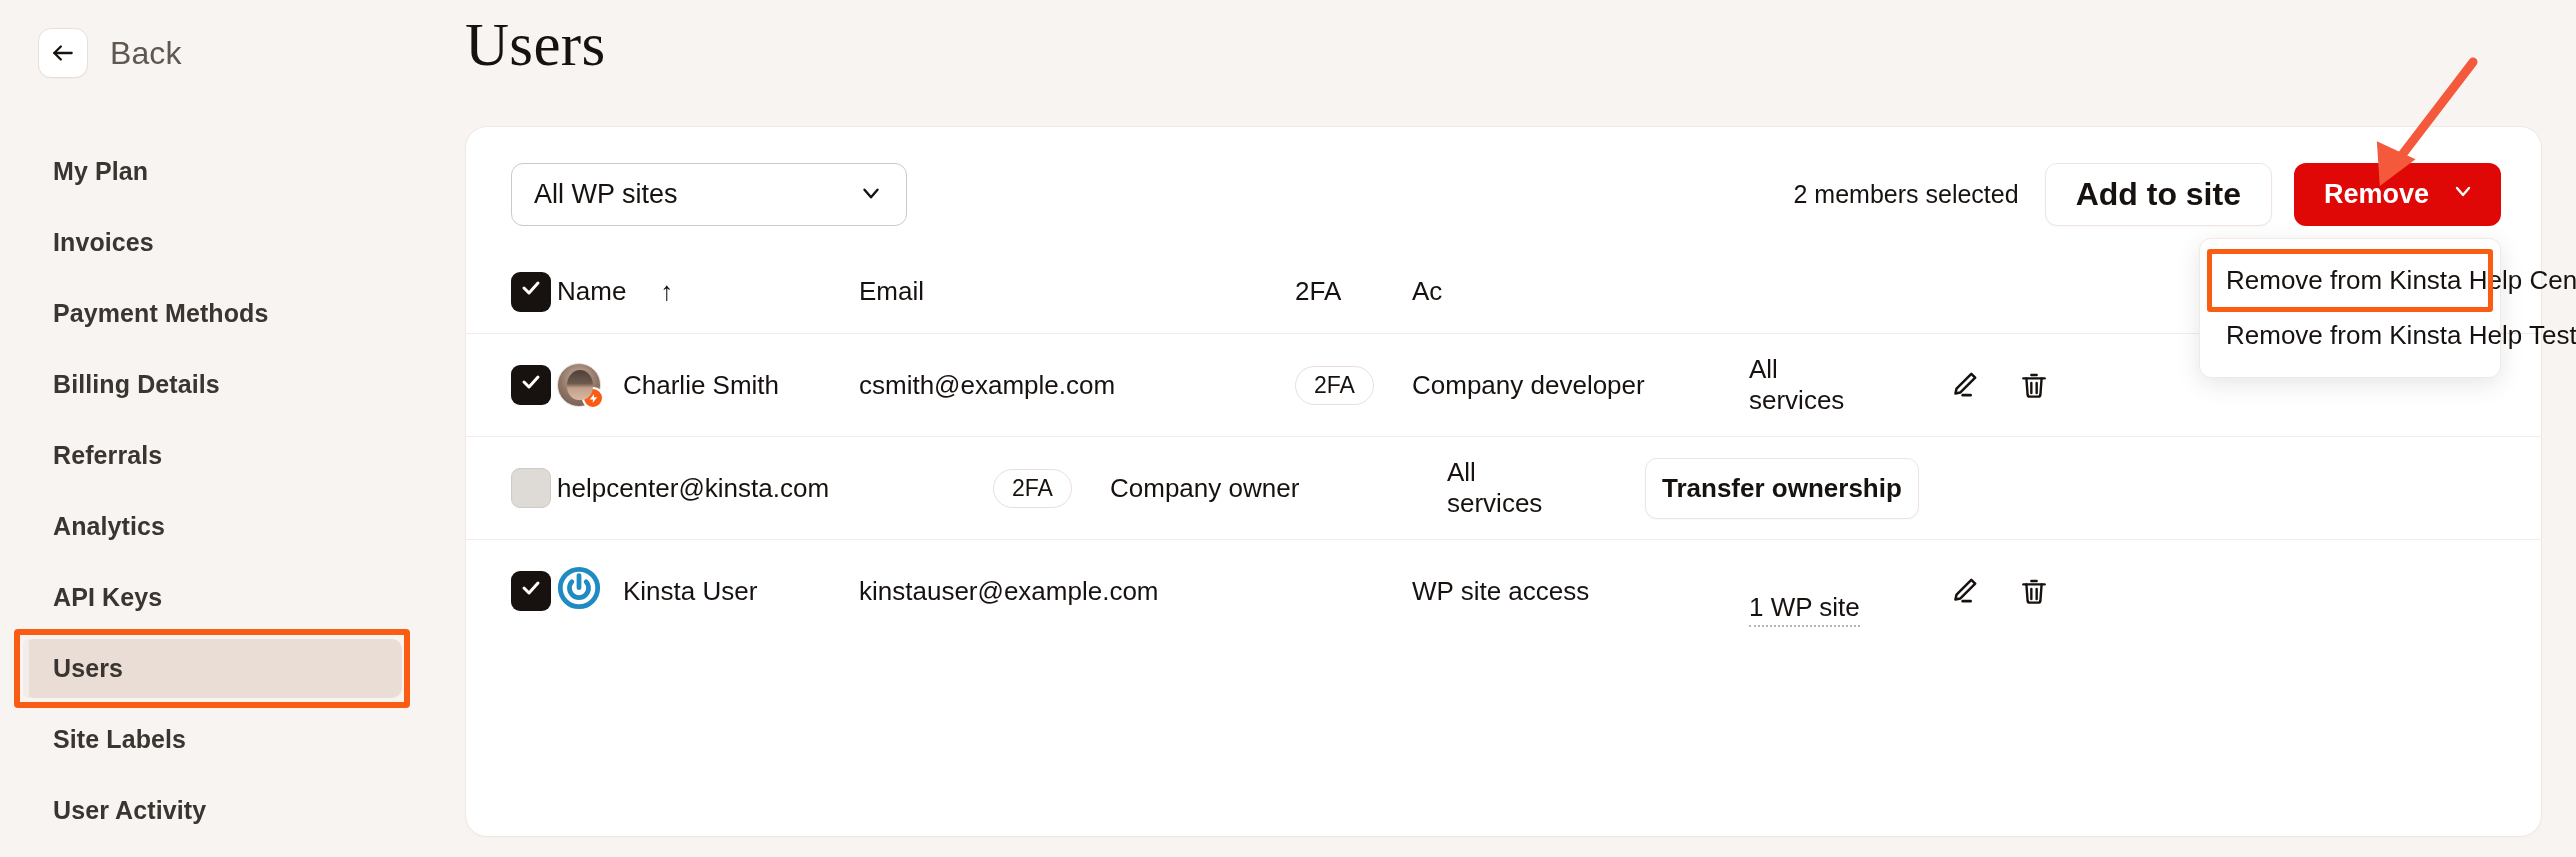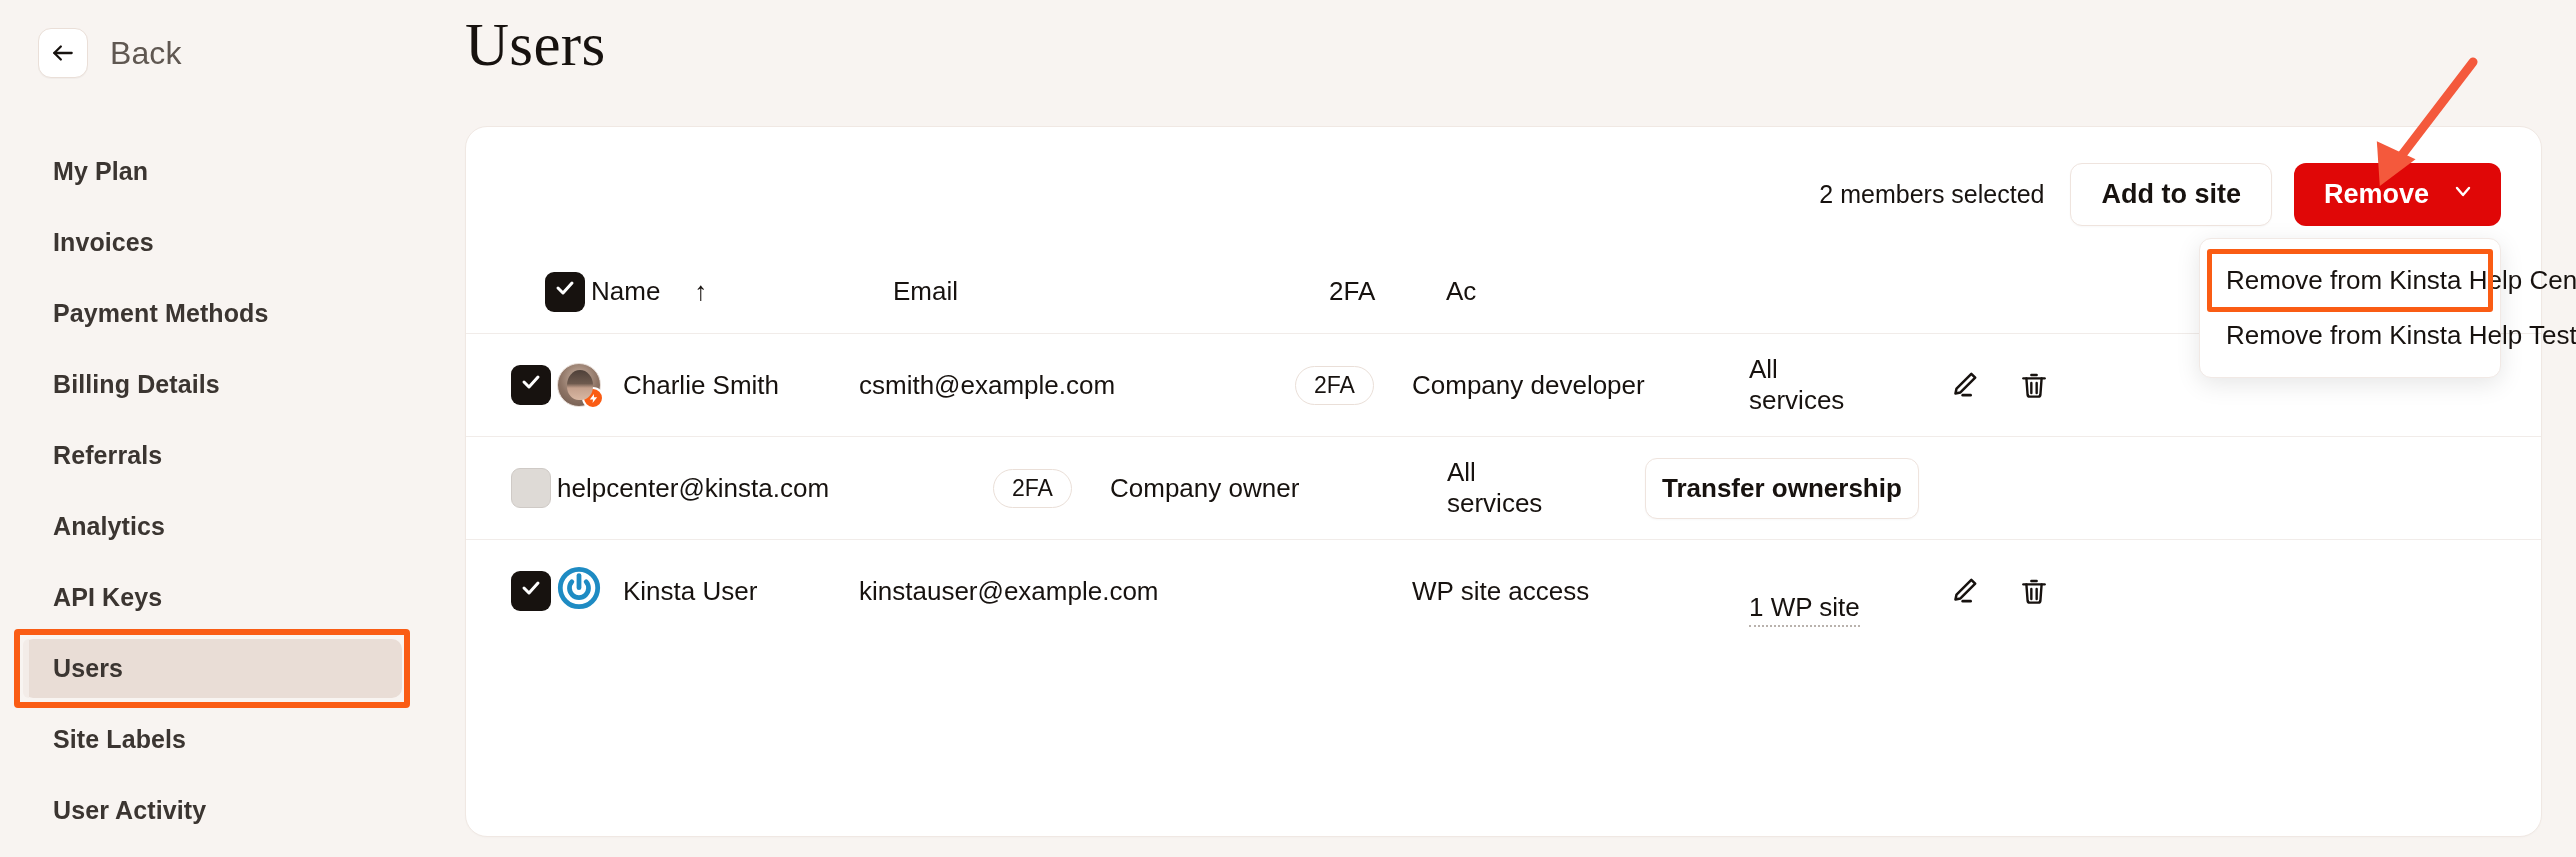--- a/index.html
+++ b/index.html
@@ -69,21 +69,21 @@
   .selectbox .val { font-size: 27px; color: #17120f; }
   .selectbox svg { width: 26px; height: 26px; }
 
   .toolright {
     position: absolute; right: 40px; top: 36px; height: 63px;
     display: flex; align-items: center; gap: 0;
   }
   .selcount { font-size: 25px; color: #17120f; margin-right: 26px; white-space: nowrap; }
   .btn-outline {
     height: 63px; padding: 0 30px; border: 1px solid #efe4de; border-radius: 12px;
-    background: #fff; font-size: 27px; font-weight: 700; color: #17120f;
+    background: #fff; font-size: 32px; font-weight: 700; color: #17120f;
     display: flex; align-items: center; justify-content: center;
     box-shadow: 0 1px 2px rgba(0,0,0,.03);
   }
   .btn-danger {
     margin-left: 22px; height: 63px; padding: 0 26px 0 30px; border: none; border-radius: 12px;
     background: #e00707; color: #fff; font-size: 27px; font-weight: 700;
     display: flex; align-items: center; gap: 22px;
   }
   .btn-danger svg { width: 24px; height: 24px; }
 
@@ -103,21 +103,21 @@
     position: absolute; left: 7px; right: 7px; top: -4px; bottom: -4px;
     border: 5px solid #fa5c14; border-radius: 3px; pointer-events: none;
   }
 
   
   .annot-arrow { position: absolute; left: 2356px; top: 54px; width: 129px; height: 134px; z-index: 60; }
 
   
   .table { position: absolute; left: 0; top: 123px; width: 100%; }
   .trow { display: flex; align-items: center; border-top: 1px solid #f1ece9; height: 103px; position: relative; }
-  .trow.header { border-top: none; height: 83px; padding-left: 34px; }
+  .trow.header { border-top: none; height: 83px; }
   .trow.header .cell { font-size: 26px; color: #17120f; }
 
   .cell { display: flex; align-items: center; font-size: 26px; color: #17120f; }
   .c-check { width: 91px; padding-left: 45px; }
   .c-name  { width: 302px; gap: 22px; }
   .c-email { width: 436px; }
   .c-2fa   { width: 117px; }
   .c-role  { width: 337px; }
   .c-access{ width: 198px; }
   .c-actions { flex: 1; display: flex; align-items: center; justify-content: flex-start; gap: 36px; }
@@ -224,20 +224,28 @@
       </div>
     </div>
   </div>
 
   <div class="pagetitle">Users</div>
 
   <div class="card">
 
     <div class="toolbar">
 
+      <div class="selectbox">
+        <span class="val">All WP sites</span>
+        <span>
+          <svg viewBox="0 0 24 24" fill="none" stroke="#17120f" stroke-width="2.2" stroke-linecap="round" stroke-linejoin="round">
+            <polyline points="6,9 12,16 18,9"></polyline>
+          </svg>
+        </span>
+      </div>
 
       <div class="toolright">
         <span class="selcount">2 members selected</span>
         <div class="btn-outline">Add to site</div>
         <div class="btn-danger">
           <span>Remove</span>
           <span>
             <svg viewBox="0 0 24 24" fill="none" stroke="#ffffff" stroke-width="2.4" stroke-linecap="round" stroke-linejoin="round">
               <polyline points="6,9 12,16 18,9"></polyline>
             </svg>

